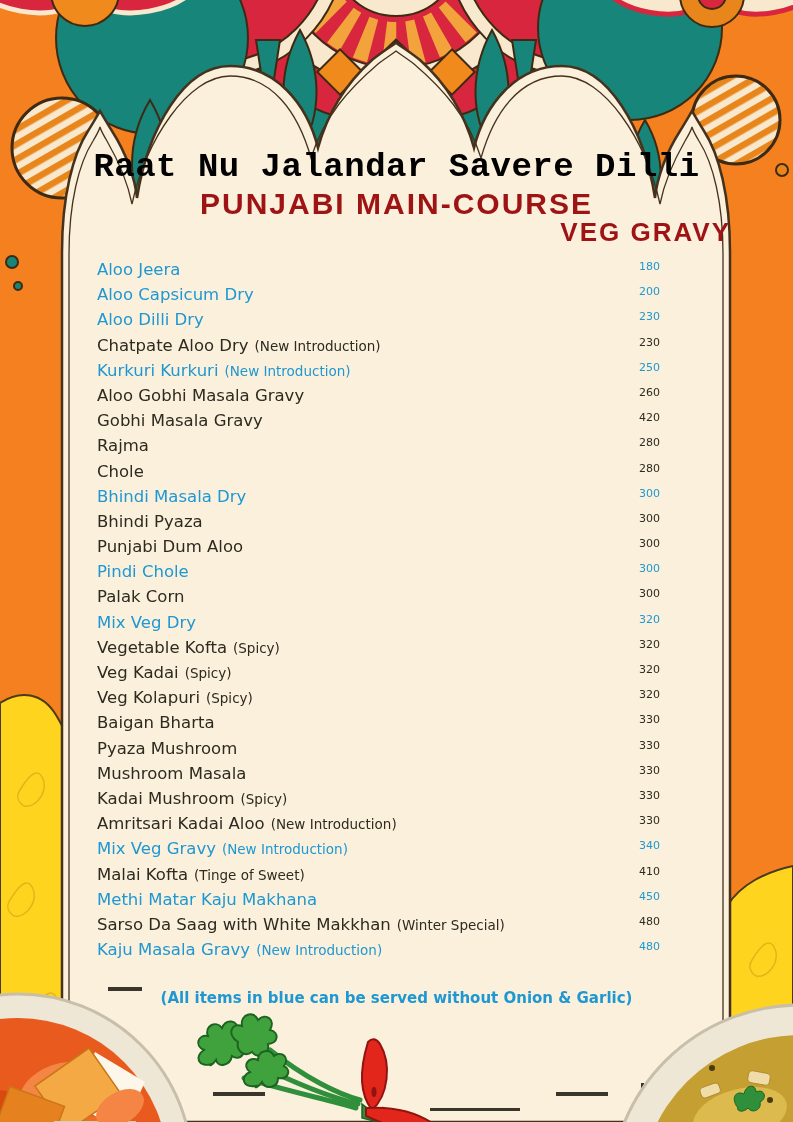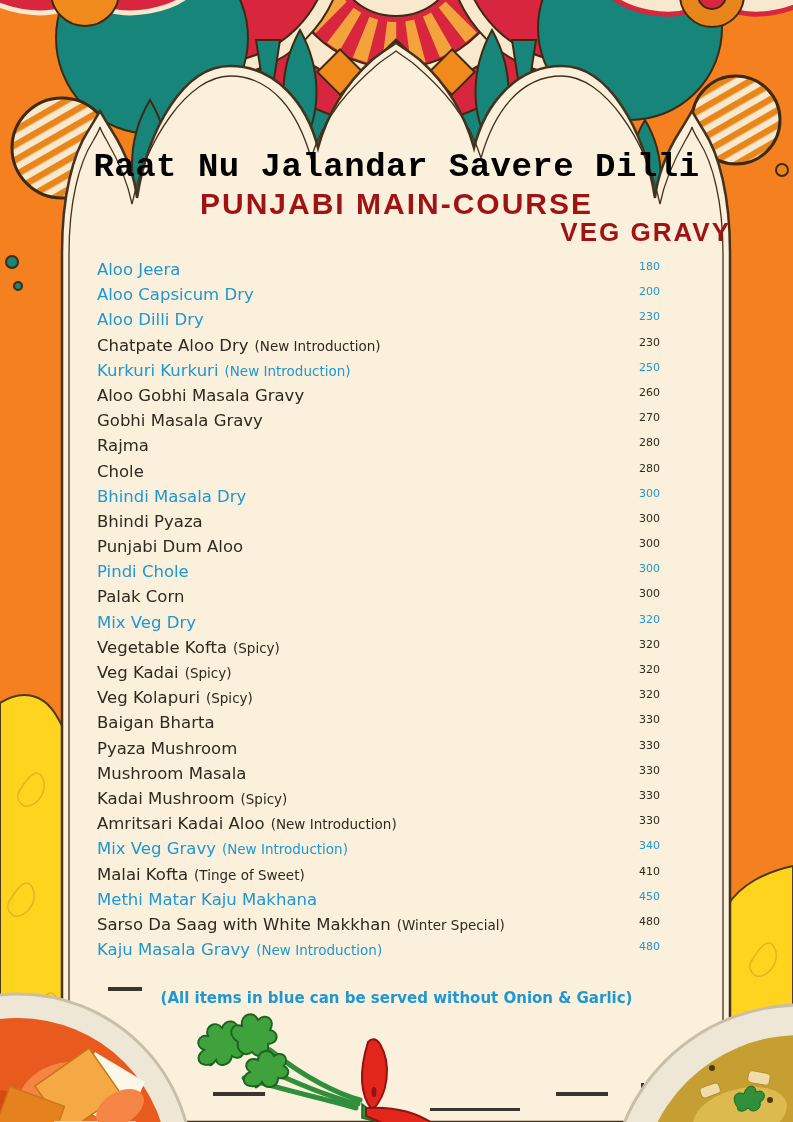--- a/index.html
+++ b/index.html
@@ -169,21 +169,21 @@
     <div class="item-price">250</div>
   </div>
 
   <div class="menu-row">
     <div class="item-name"><span class="nm">Aloo Gobhi Masala Gravy</span></div>
     <div class="item-price">260</div>
   </div>
 
   <div class="menu-row">
     <div class="item-name"><span class="nm">Gobhi Masala Gravy</span></div>
-    <div class="item-price">270</div>
+    <div class="item-price">420</div>
   </div>
 
   <div class="menu-row">
     <div class="item-name"><span class="nm">Rajma</span></div>
     <div class="item-price">280</div>
   </div>
 
   <div class="menu-row">
     <div class="item-name"><span class="nm">Chole</span></div>
     <div class="item-price">280</div>

